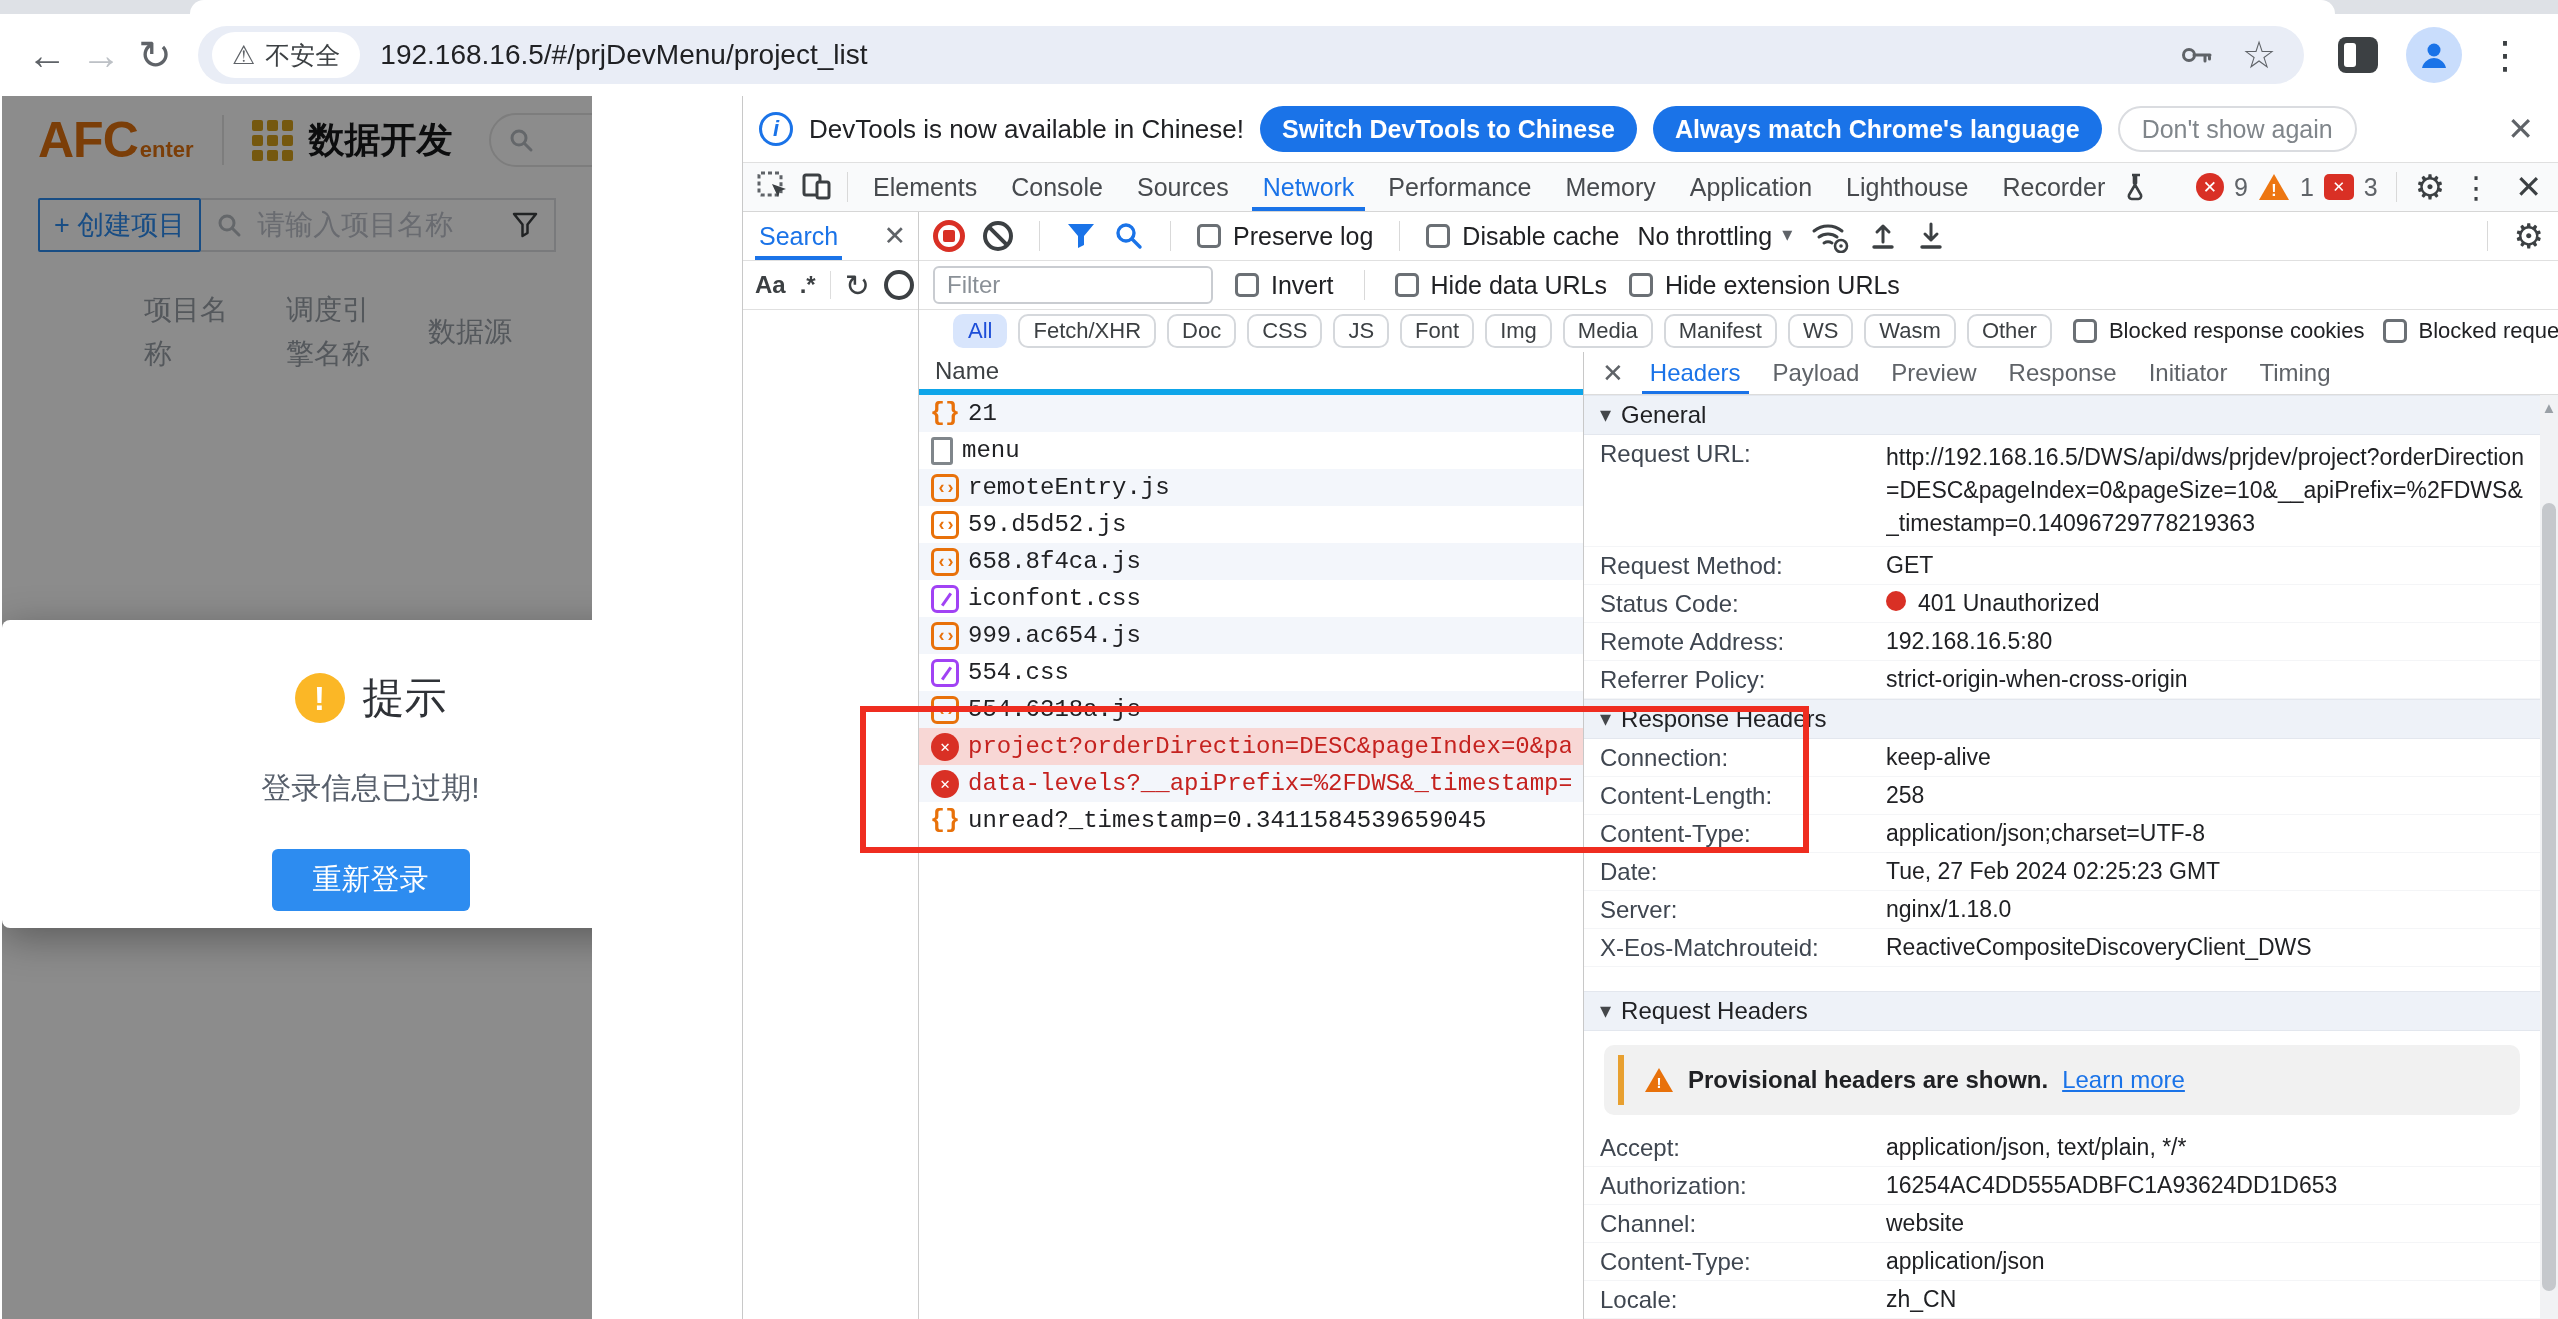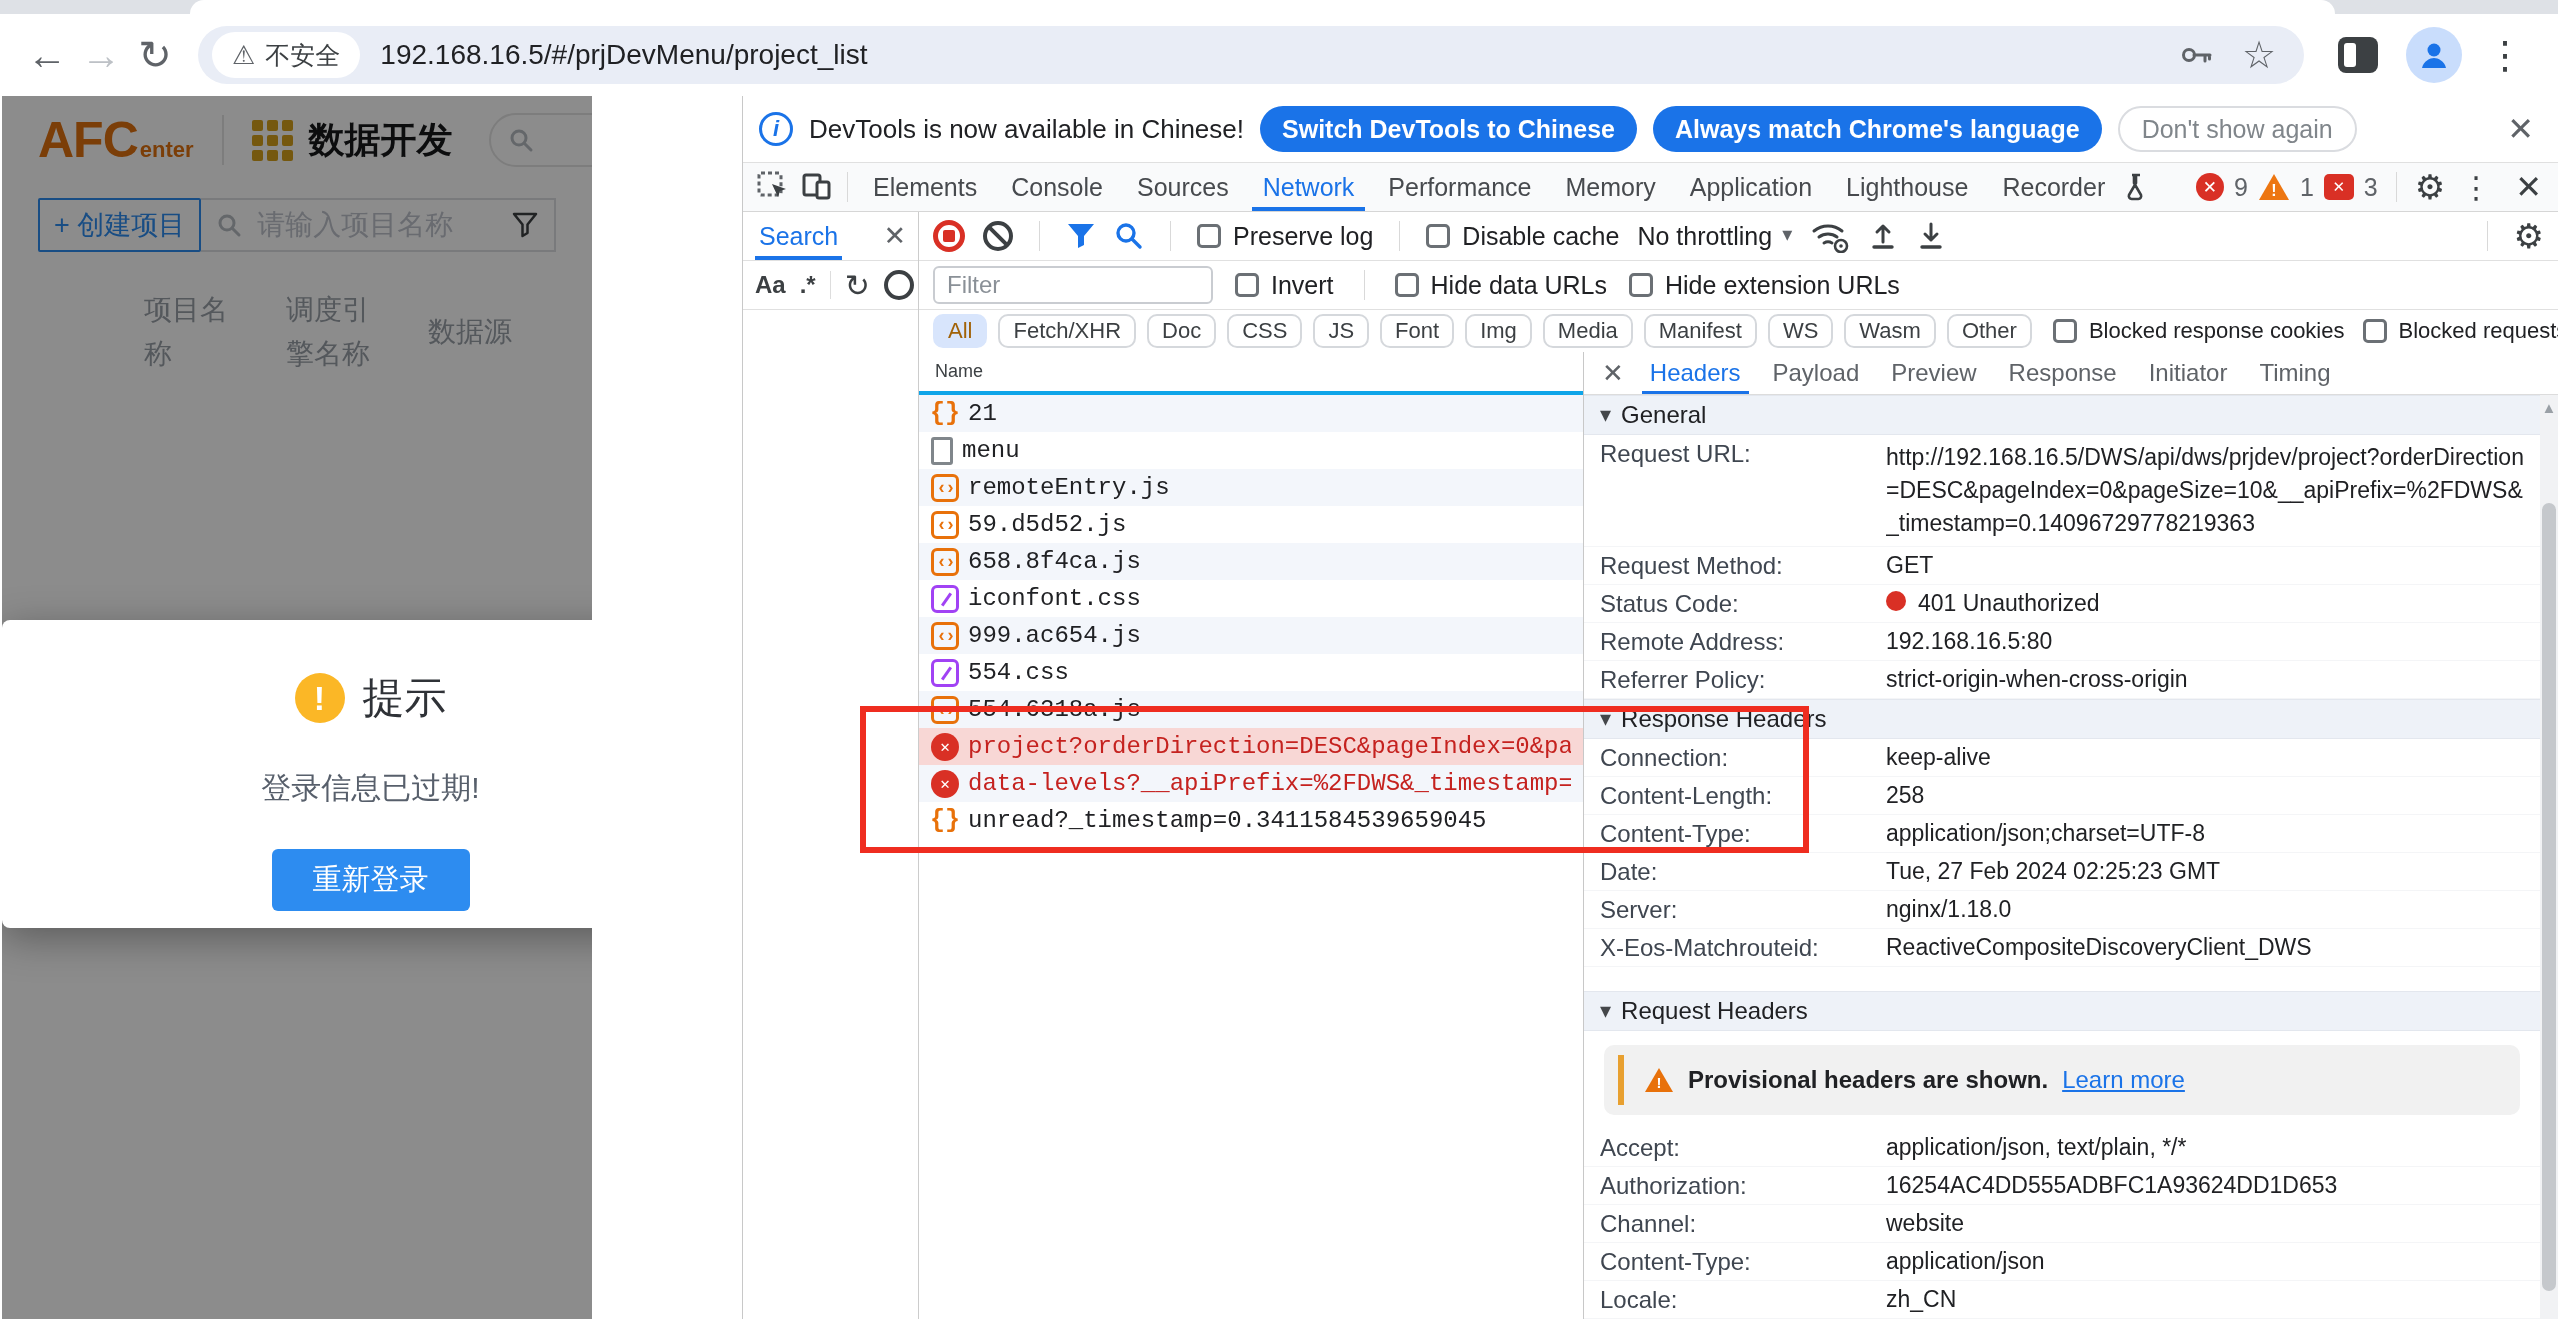--- a/index.html
+++ b/index.html
@@ -105,26 +105,26 @@
   .throttle{display:flex;align-items:flex-start;gap:10px;font-size:25px;color:#202124;white-space:nowrap;}
   .caret{font-size:20px;color:#5f6368;}
   .cb-item{display:flex;align-items:center;gap:12px;white-space:nowrap;}
   .net-toolbar .grow{flex:1;}
   .net-filterbar{height:49px;border-bottom:1px solid #e0e0e0;display:flex;align-items:center;padding:0 14px;gap:22px;flex:0 0 auto;}
   .filter-input{width:280px;height:38px;border:2px solid #c9ccd1;border-radius:6px;font-size:24px;color:#202124;padding:0 12px;font-family:inherit;outline:none;}
   .filter-input::placeholder{color:#8a9097;}
   .chips-row{height:42px;display:flex;align-items:center;padding:0 14px;gap:11px;flex:0 0 auto;overflow:hidden;font-size:22px;color:#202124;}
   .chips-list{display:flex;gap:11px;}
   .chip{height:34px;padding:0 13px;border:2px solid #d5d8dc;border-radius:10px;font-size:22px;color:#3c4043;display:flex;align-items:center;background:#fff;white-space:nowrap;}
-  .chip.selected{background:#d8e5fc;border-color:#d8e5fc;color:#a16207;}
+  .chip.selected{background:#d8e5fc;border-color:#d8e5fc;color:#1d4ed8;margin-left:20px;}
   .more-filters{display:flex;gap:18px;margin-left:10px;}
 
   .net-split{flex:1;display:flex;min-height:0;}
   .req-list{width:665px;flex:0 0 auto;border-right:1px solid #c8c8c8;display:flex;flex-direction:column;overflow:hidden;}
-  .name-head{height:43px;border-bottom:4px solid #0ea5e9;display:flex;align-items:center;padding:0 16px;font-size:18px;color:#3c4043;flex:0 0 auto;}
+  .name-head{height:43px;border-bottom:6px solid #0ea5e9;display:flex;align-items:center;padding:0 16px;font-size:24px;color:#3c4043;flex:0 0 auto;}
   .req-rows{display:flex;flex-direction:column;}
   .req-row{height:37px;display:flex;align-items:center;padding:0 12px;gap:9px;font-size:24px;color:#202124;flex:0 0 auto;white-space:nowrap;overflow:hidden;font-family:Liberation Mono, monospace;}
   .req-row.striped{background:#f3f6fb;}
   .req-row.failed{color:#c5221f;}
   .req-row.selected{background:#f8d7d5;}
   .ric{width:28px;height:28px;flex:0 0 auto;display:flex;align-items:center;justify-content:center;}
   .ic-json{color:#e8710a;font-weight:bold;font-size:25px;}
   .ic-json::before{content:"{}";}
   .ic-doc{width:22px;height:28px;border:3px solid #80868b;border-radius:3px;}
   .ic-js{border:3px solid #e8710a;border-radius:6px;color:#e8710a;font-size:18px;font-weight:bold;letter-spacing:-2px;}

